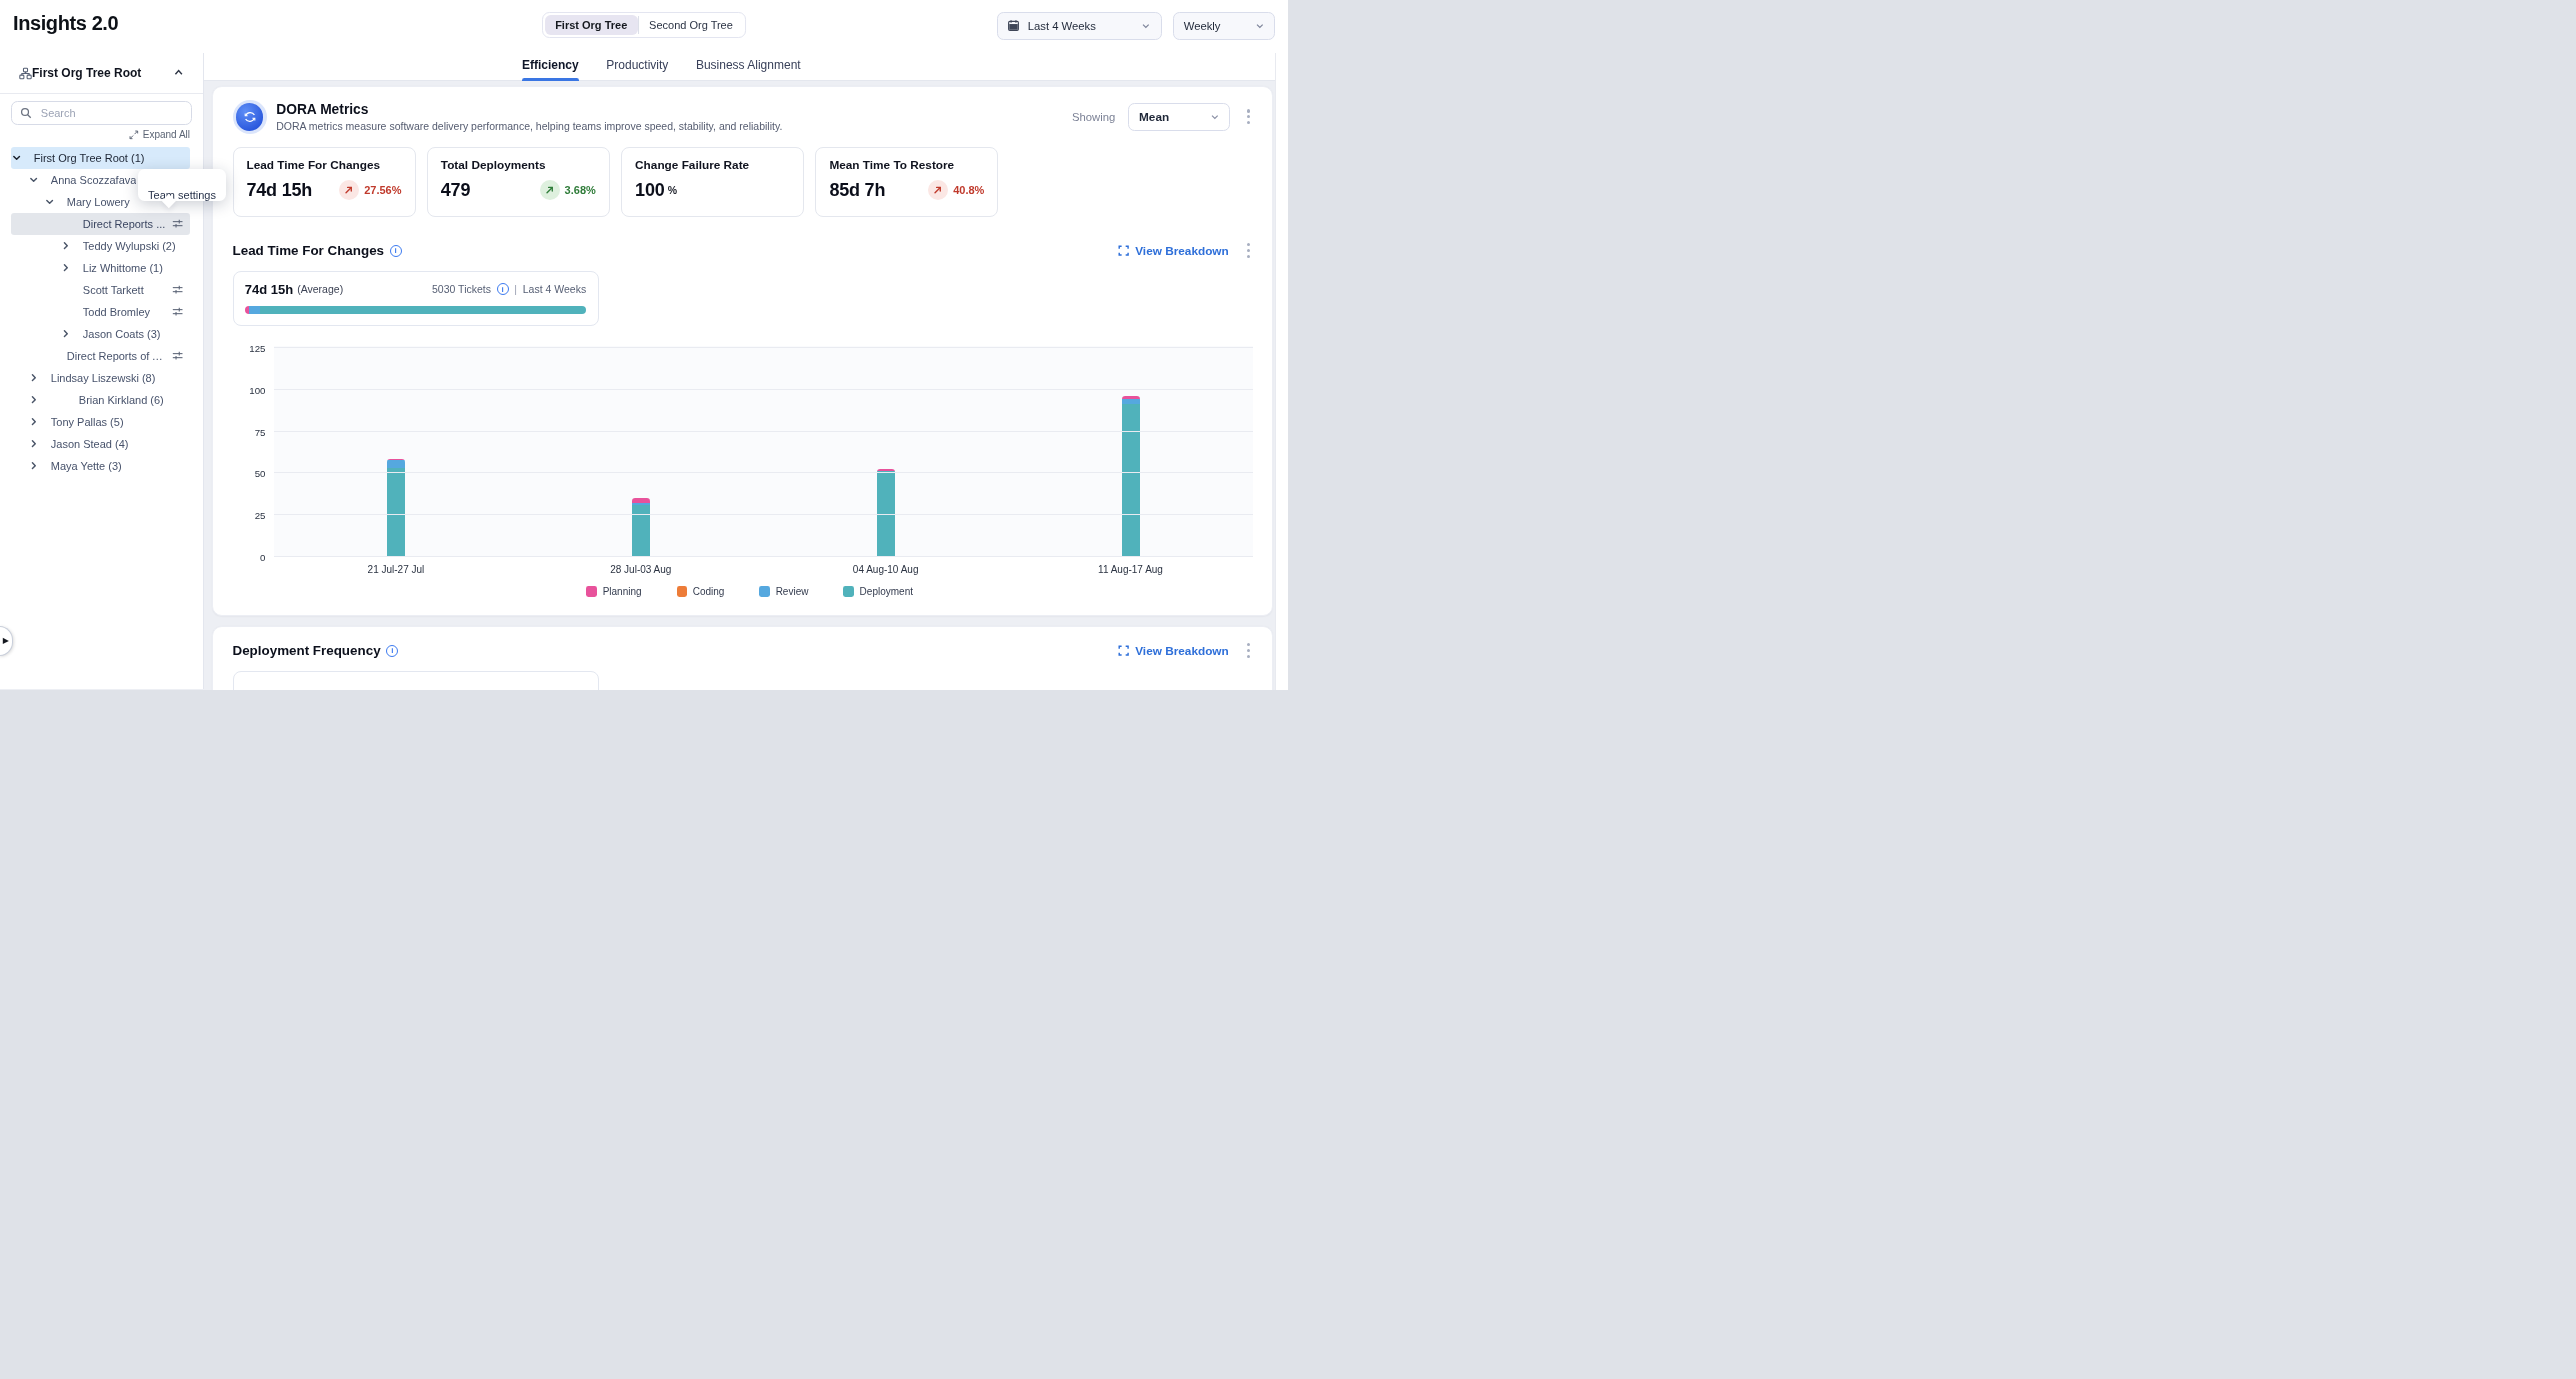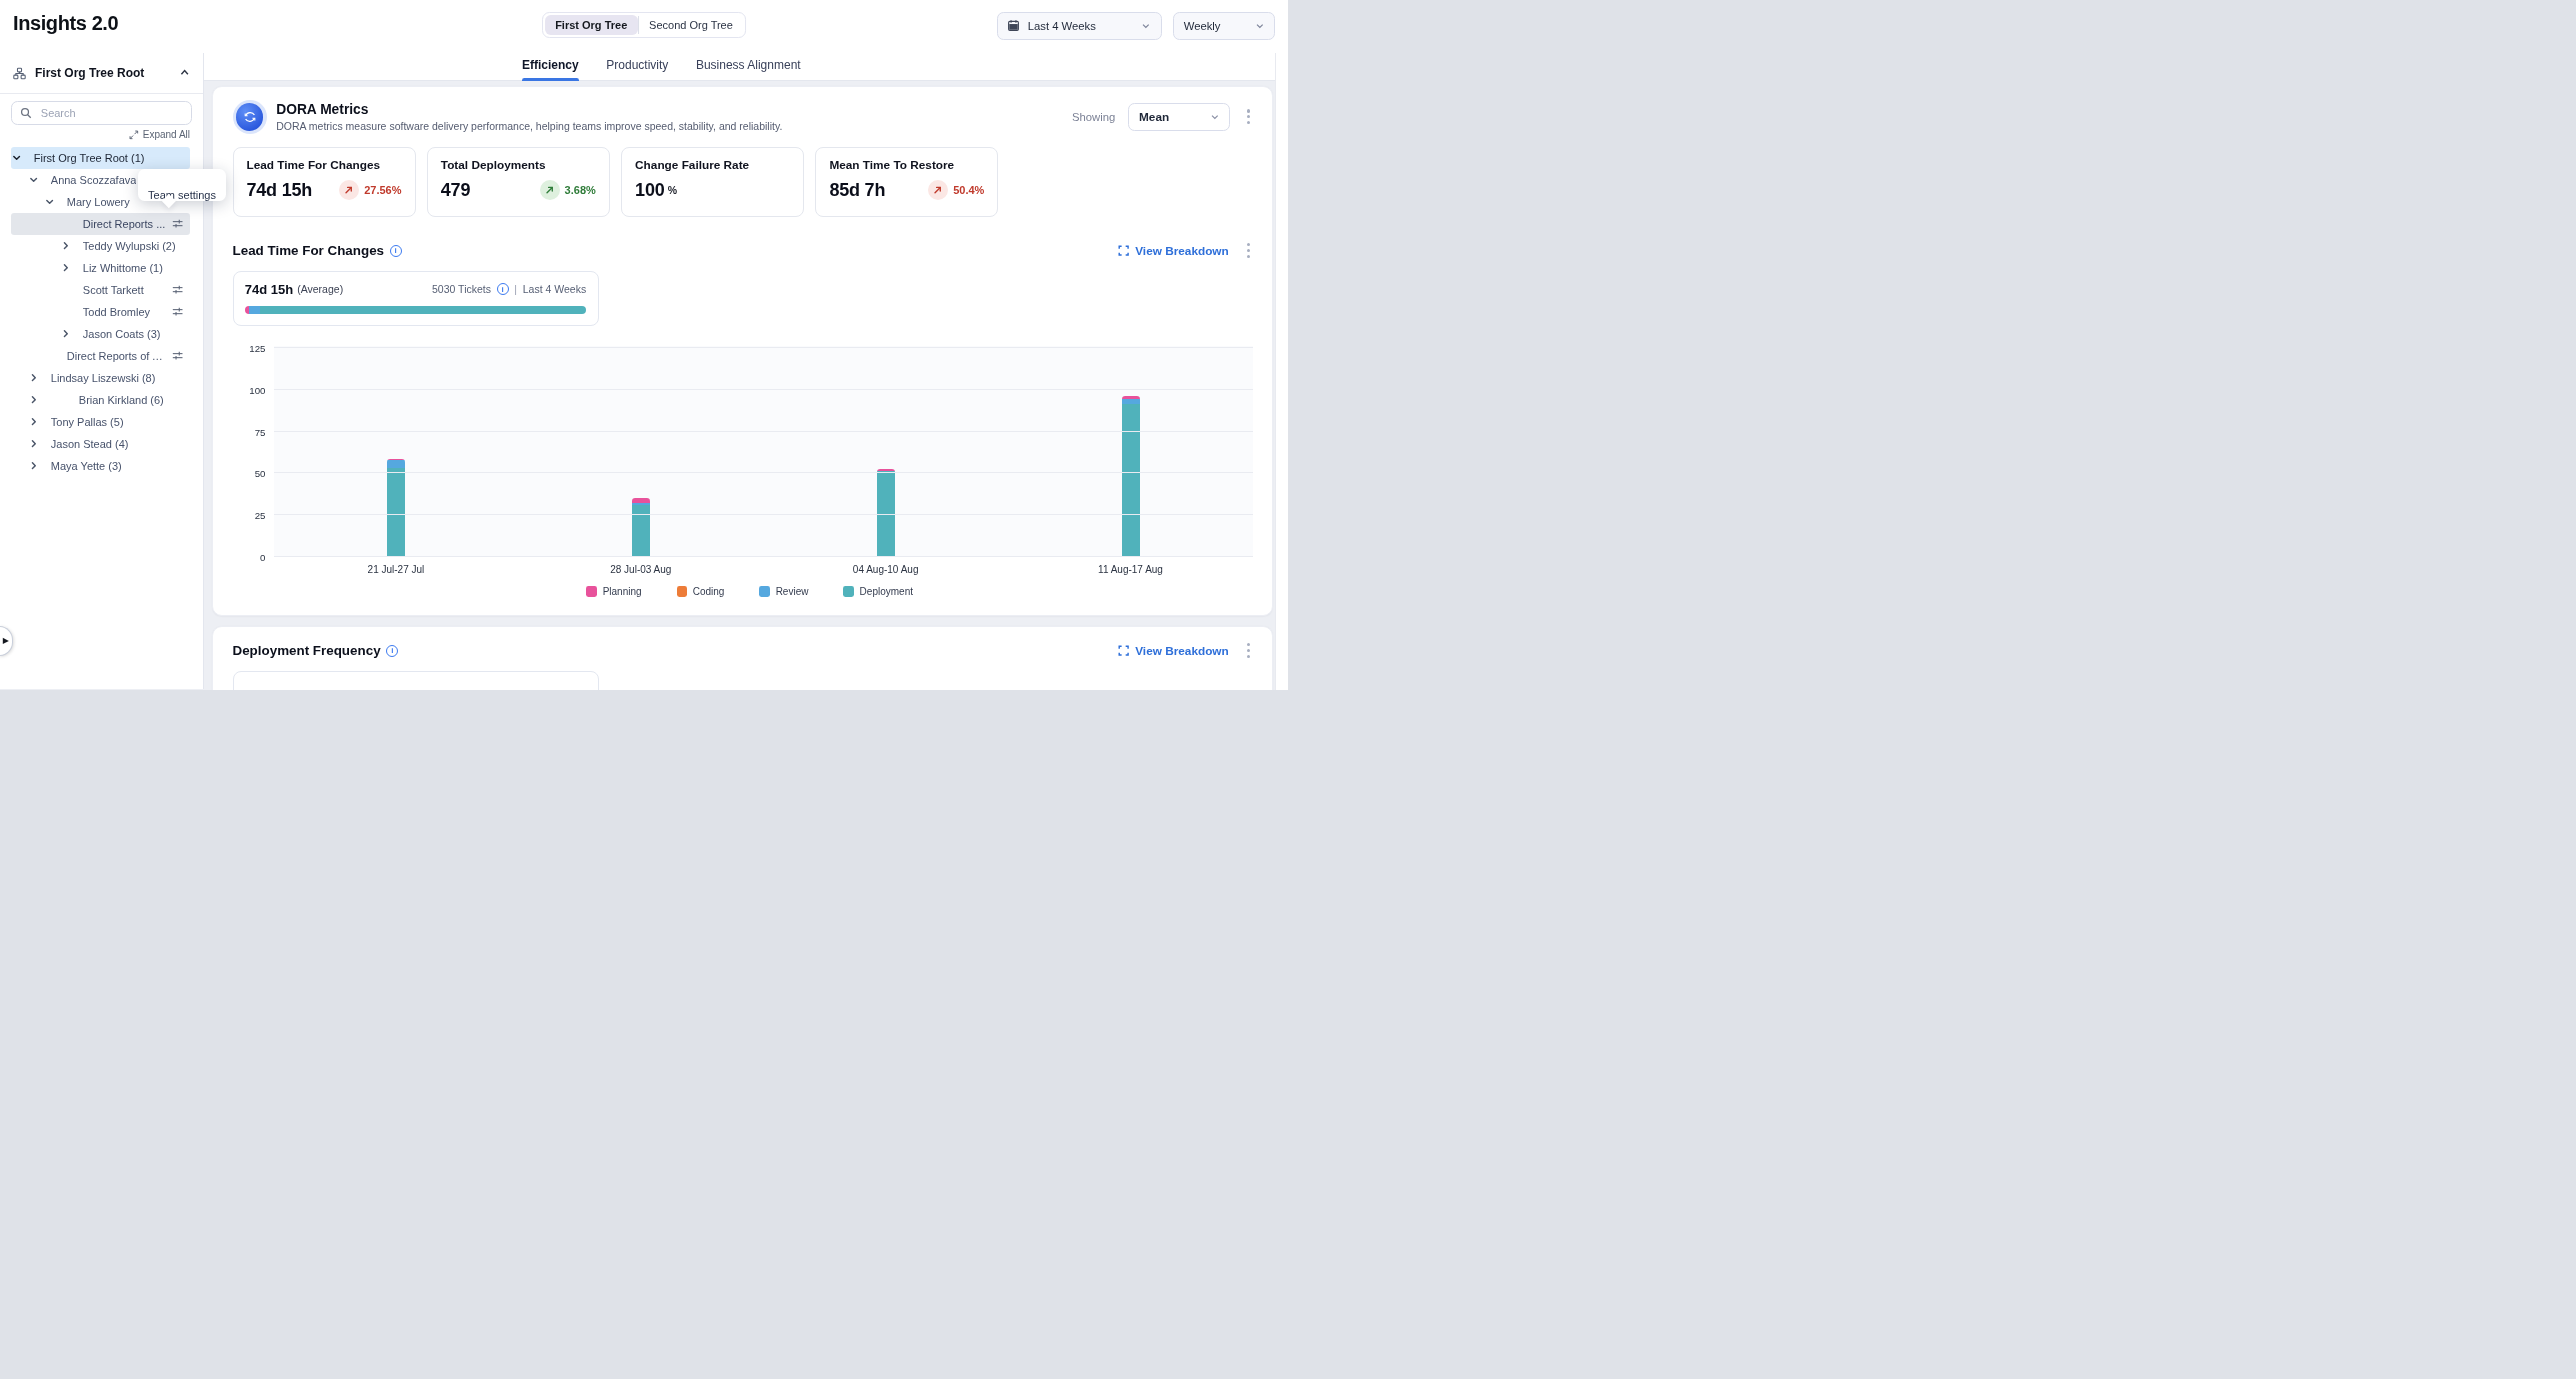--- a/index.html
+++ b/index.html
@@ -14,21 +14,21 @@
   .org-toggle .opt.sel{background:#e7e5f1;font-weight:700;color:#15191f;}
   .org-toggle .sep{width:0.8px;background:#dcdfe8;margin:1.6px 0;}
   .top-selects{position:absolute;right:13px;top:12px;display:flex;gap:11.3px;}
   .select{display:flex;align-items:center;gap:7.3px;background:#f7f8fc;border:0.8px solid #d9ddeb;border-radius:6.5px;
           height:27.6px;box-sizing:border-box;padding:0 9.7px;font-size:11.3px;font-weight:500;color:#1f2738;cursor:pointer;}
   .select .chev{margin-left:auto;}
   .sel-range{width:165px;}
   .sel-gran{width:102px;}
   
   .sidebar{position:absolute;top:53px;left:0;width:204px;height:636px;background:#fff;border-right:0.8px solid #e3e6ee;box-sizing:border-box;}
-  .sb-head{height:41px;display:flex;align-items:center;gap:9px;padding:0 13px;border-bottom:0.8px solid #e8eaf0;box-sizing:border-box;}
+  .sb-head{height:41px;display:flex;align-items:center;gap:0;padding:0 19px;border-bottom:0.8px solid #e8eaf0;box-sizing:border-box;}
   .sb-title{font-size:12px;font-weight:700;color:#10141f;flex:1;}
   .sb-search{margin:6.5px 11.3px 0;height:24px;border:0.8px solid #d7dbe7;border-radius:6.5px;display:flex;align-items:center;gap:6.5px;padding:0 8px;box-sizing:border-box;}
   .sb-search input{border:none;outline:none;flex:1;font-size:11px;font-family:inherit;color:#333;background:transparent;}
   .sb-search input::placeholder{color:#9ca3b5;}
   .expand-row{margin:4.9px 13px 0;display:flex;justify-content:flex-end;}
   .expand-link{display:flex;align-items:center;gap:4px;font-size:10px;color:#5b6474;cursor:pointer;}
   .tree{margin-top:6.5px;}
   .t-row{height:22px;margin:0 13px 0 10.5px;display:flex;align-items:center;gap:4px;border-radius:3.2px;
          font-size:11px;color:#47526b;cursor:pointer;padding:0 6.5px 0 0;}
   .t-row .lbl{white-space:nowrap;overflow:hidden;text-overflow:ellipsis;margin-left:8px;}
@@ -428,21 +428,21 @@
             <div class="c-title">Mean Time To Restore</div>
             <div class="c-row">
               <span class="c-val">85d 7h</span>
               <span class="badge bad">
                 <span class="circ">
                   <svg width="9.7" height="9.7" viewBox="0 0 12 12" fill="none" stroke="#c03a2c" stroke-width="1.7" stroke-linecap="round" stroke-linejoin="round">
                     <line x1="2.5" y1="9.5" x2="9" y2="3"></line>
                     <polyline points="4.5,3 9,3 9,7.5"></polyline>
                   </svg>
                 </span>
-                <span class="pct">50.4%</span>
+                <span class="pct">40.8%</span>
               </span>
             </div>
           </div>
         </div>
 
       <div class="sub-sec">
         <div class="sub-title">
           <span>Lead Time For Changes</span>
           <span class="info-i">i</span>
         </div>

